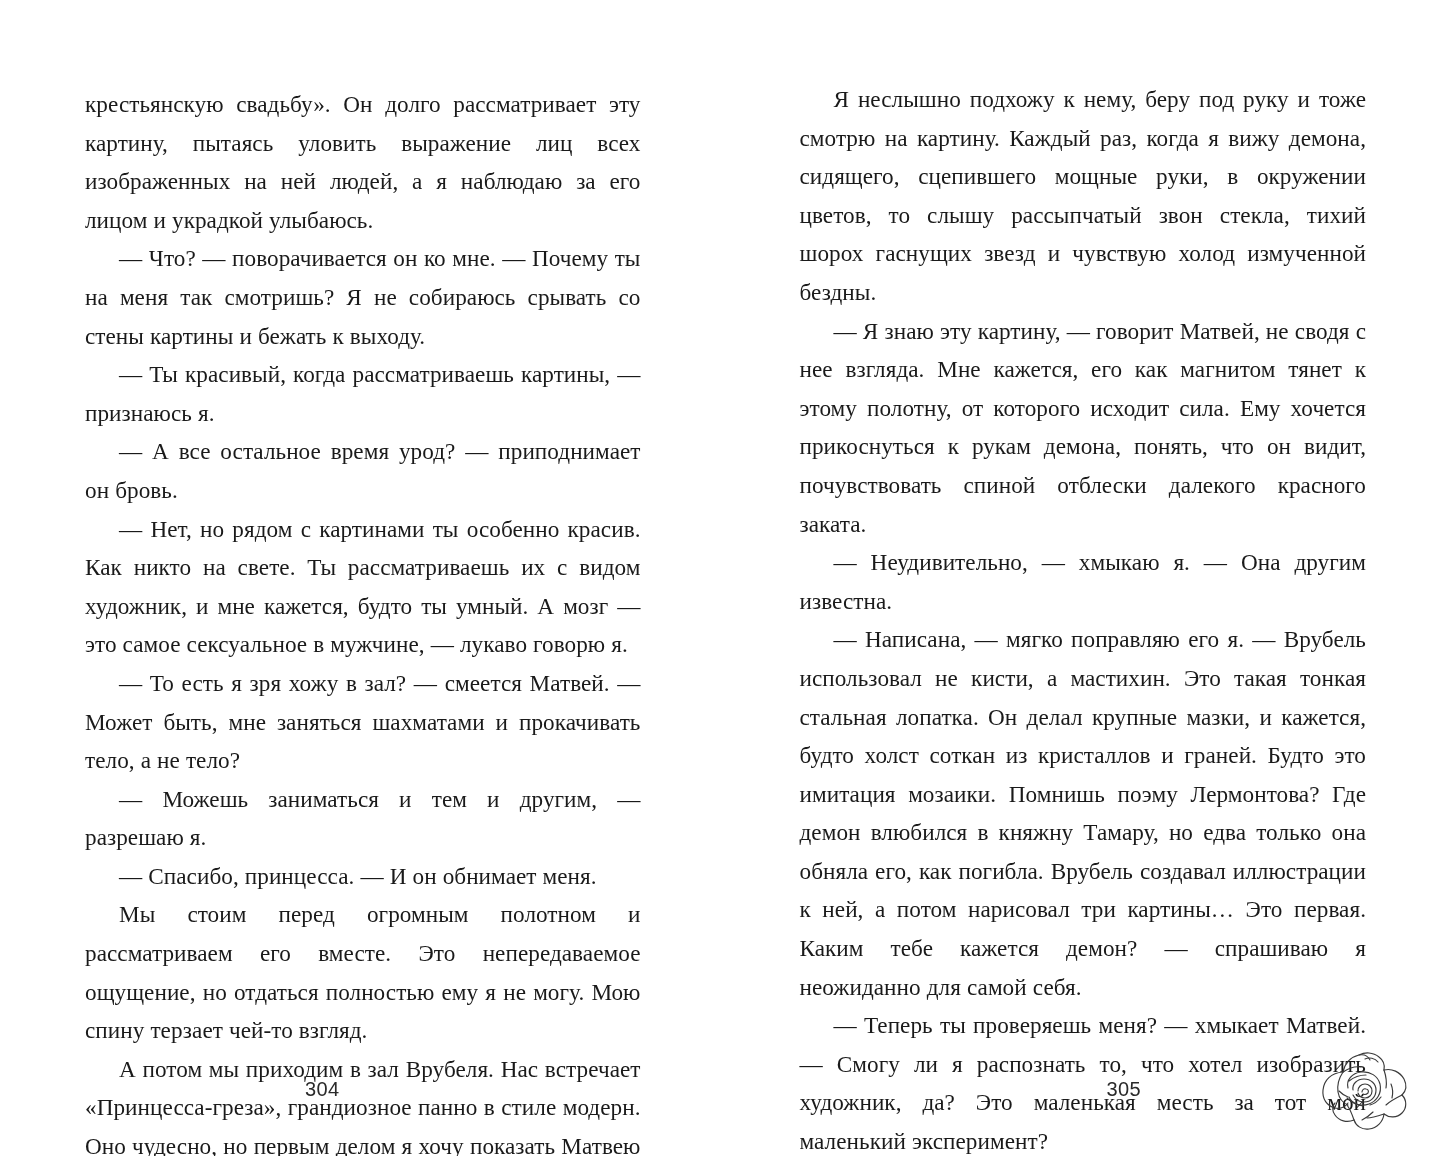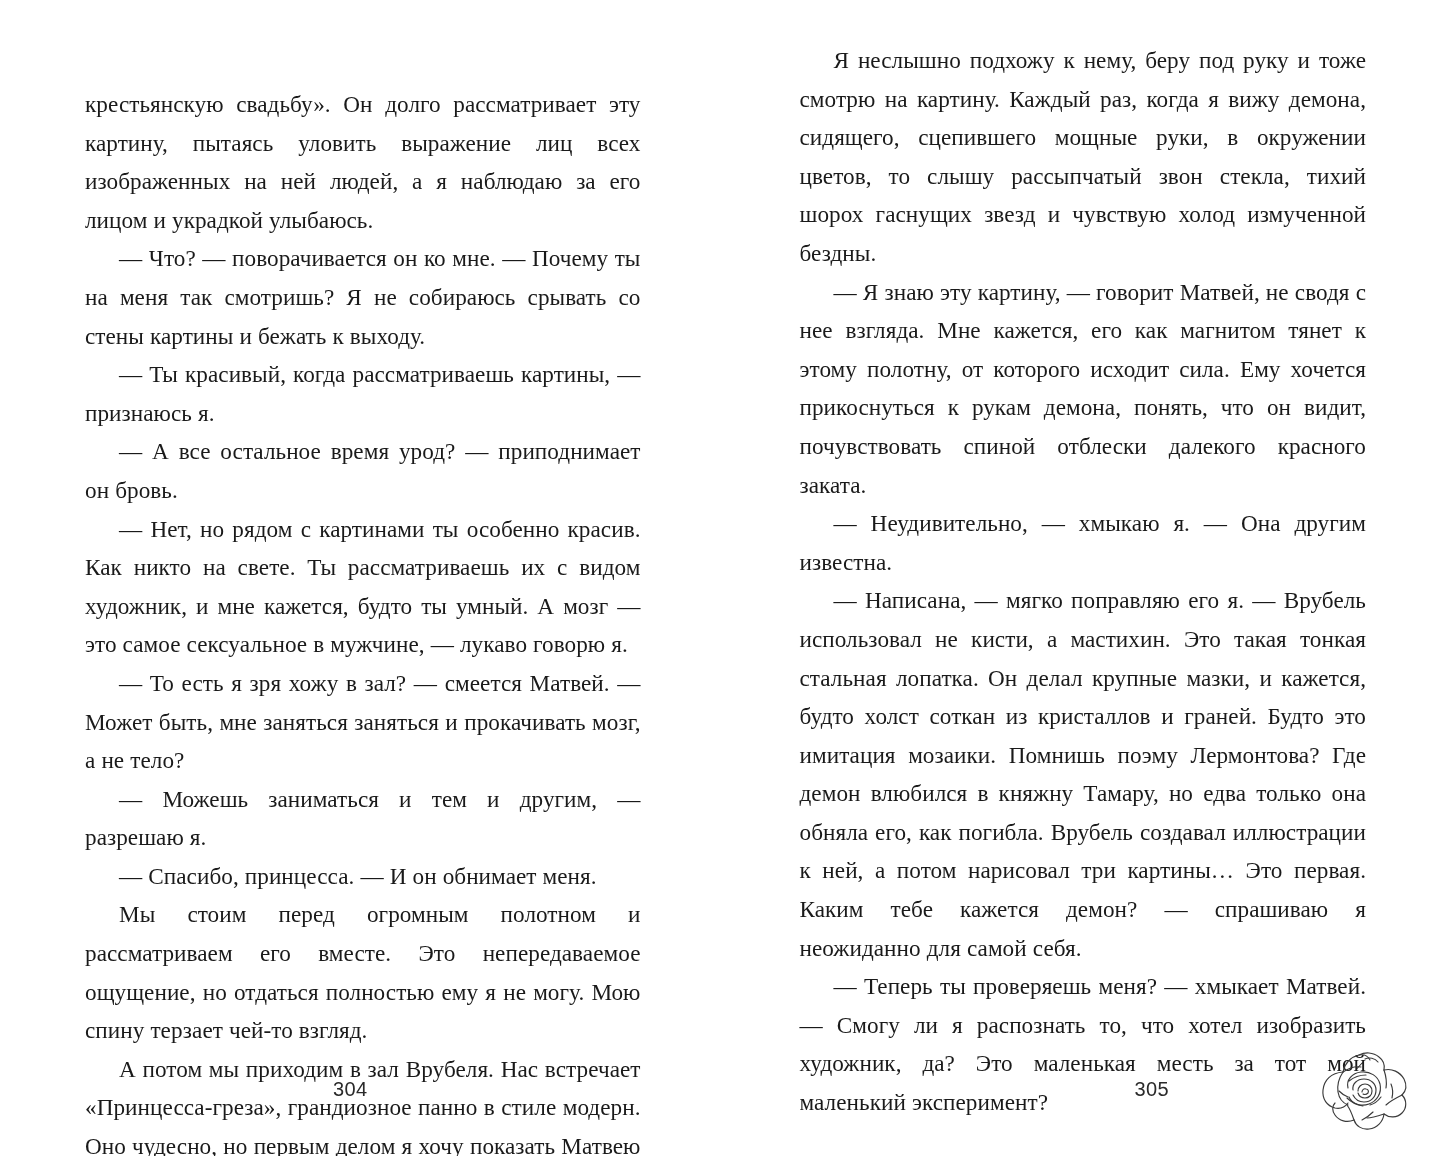--- a/index.html
+++ b/index.html
@@ -26,21 +26,21 @@
   }
 
   .page {
     position: relative;
     width: 722.5px;
     height: 1156px;
     box-sizing: border-box;
   }
 
   .page-left  { padding: 85px 82px 0 85px; }
-  .page-right { padding: 41px 79px 0 77px; }
+  .page-right { padding: 80px 79px 0 77px; }
 
   .textblock {
     width: 100%;
   }
 
   p.para {
     margin: 0;
     text-align: justify;
     text-justify: inter-word;
     font-size: 23.2px;
@@ -57,21 +57,20 @@
 
   
 
   .folio {
     position: absolute;
     bottom: 55px;
     font-size: 20px;
     font-family: "Liberation Sans", "DejaVu Sans", sans-serif;
     color: #2a2a2a;
     letter-spacing: 0.4px;
-    margin-left: 28px;
   }
   .folio-left  { left: 0; width: 722.5px; text-align: center; text-indent: -78px; }
   .folio-right { left: 0; width: 722.5px; text-align: center; text-indent: 80px; }
 
   .ornament {
     position: absolute;
     right: 28px;
     bottom: 16px;
     width: 104px;
     height: 92px;
@@ -84,21 +83,21 @@
 
 <div class="spread">
 
   <div class="page page-left">
     <div class="textblock">
       <p class="para">крестьянскую свадьбу». Он долго рассматривает эту картину, пытаясь уловить выражение лиц всех изображенных на ней людей, а я наблюдаю за его лицом и украдкой улыбаюсь.</p>
       <p class="para indent">— Что? — поворачивается он ко мне. — Почему ты на меня так смотришь? Я не собираюсь срывать со стены картины и бежать к выходу.</p>
       <p class="para indent">— Ты красивый, когда рассматриваешь картины, — признаюсь я.</p>
       <p class="para indent">— А все остальное время урод? — приподнимает он бровь.</p>
       <p class="para indent">— Нет, но рядом с картинами ты особенно красив. Как никто на свете. Ты рассматриваешь их с видом художник, и мне кажется, будто ты умный. А мозг — это самое сексуальное в мужчине, — лукаво говорю я.</p>
-      <p class="para indent">— То есть я зря хожу в зал? — смеется Матвей. — Может быть, мне заняться заняться и прокачивать мозг, а не тело?</p>
+      <p class="para indent">— То есть я зря хожу в зал? — смеется Матвей. — Может быть, мне заняться шахматами и прокачивать тело, а не тело?</p>
       <p class="para indent">— Можешь заниматься и тем и другим, — разрешаю я.</p>
       <p class="para indent">— Спасибо, принцесса. — И он обнимает меня.</p>
       <p class="para indent">Мы стоим перед огромным полотном и рассматриваем его вместе. Это непередаваемое ощущение, но отдаться полностью ему я не могу. Мою спину терзает чей-то взгляд.</p>
       <p class="para indent">А потом мы приходим в зал Врубеля. Нас встречает «Принцесса-греза», грандиозное панно в стиле модерн. Оно чудесно, но первым делом я хочу показать Матвею «Царевну Лебедь», мою любимую работу художника, однако он не ждет меня, а идет к «Демону сидящему». Останавливается перед ним и замирает, сосредоточенно разглядывая.</p>
     </div>
     <div class="folio folio-left">304</div>
   </div>
 
   <div class="page page-right">
     <div class="textblock">

